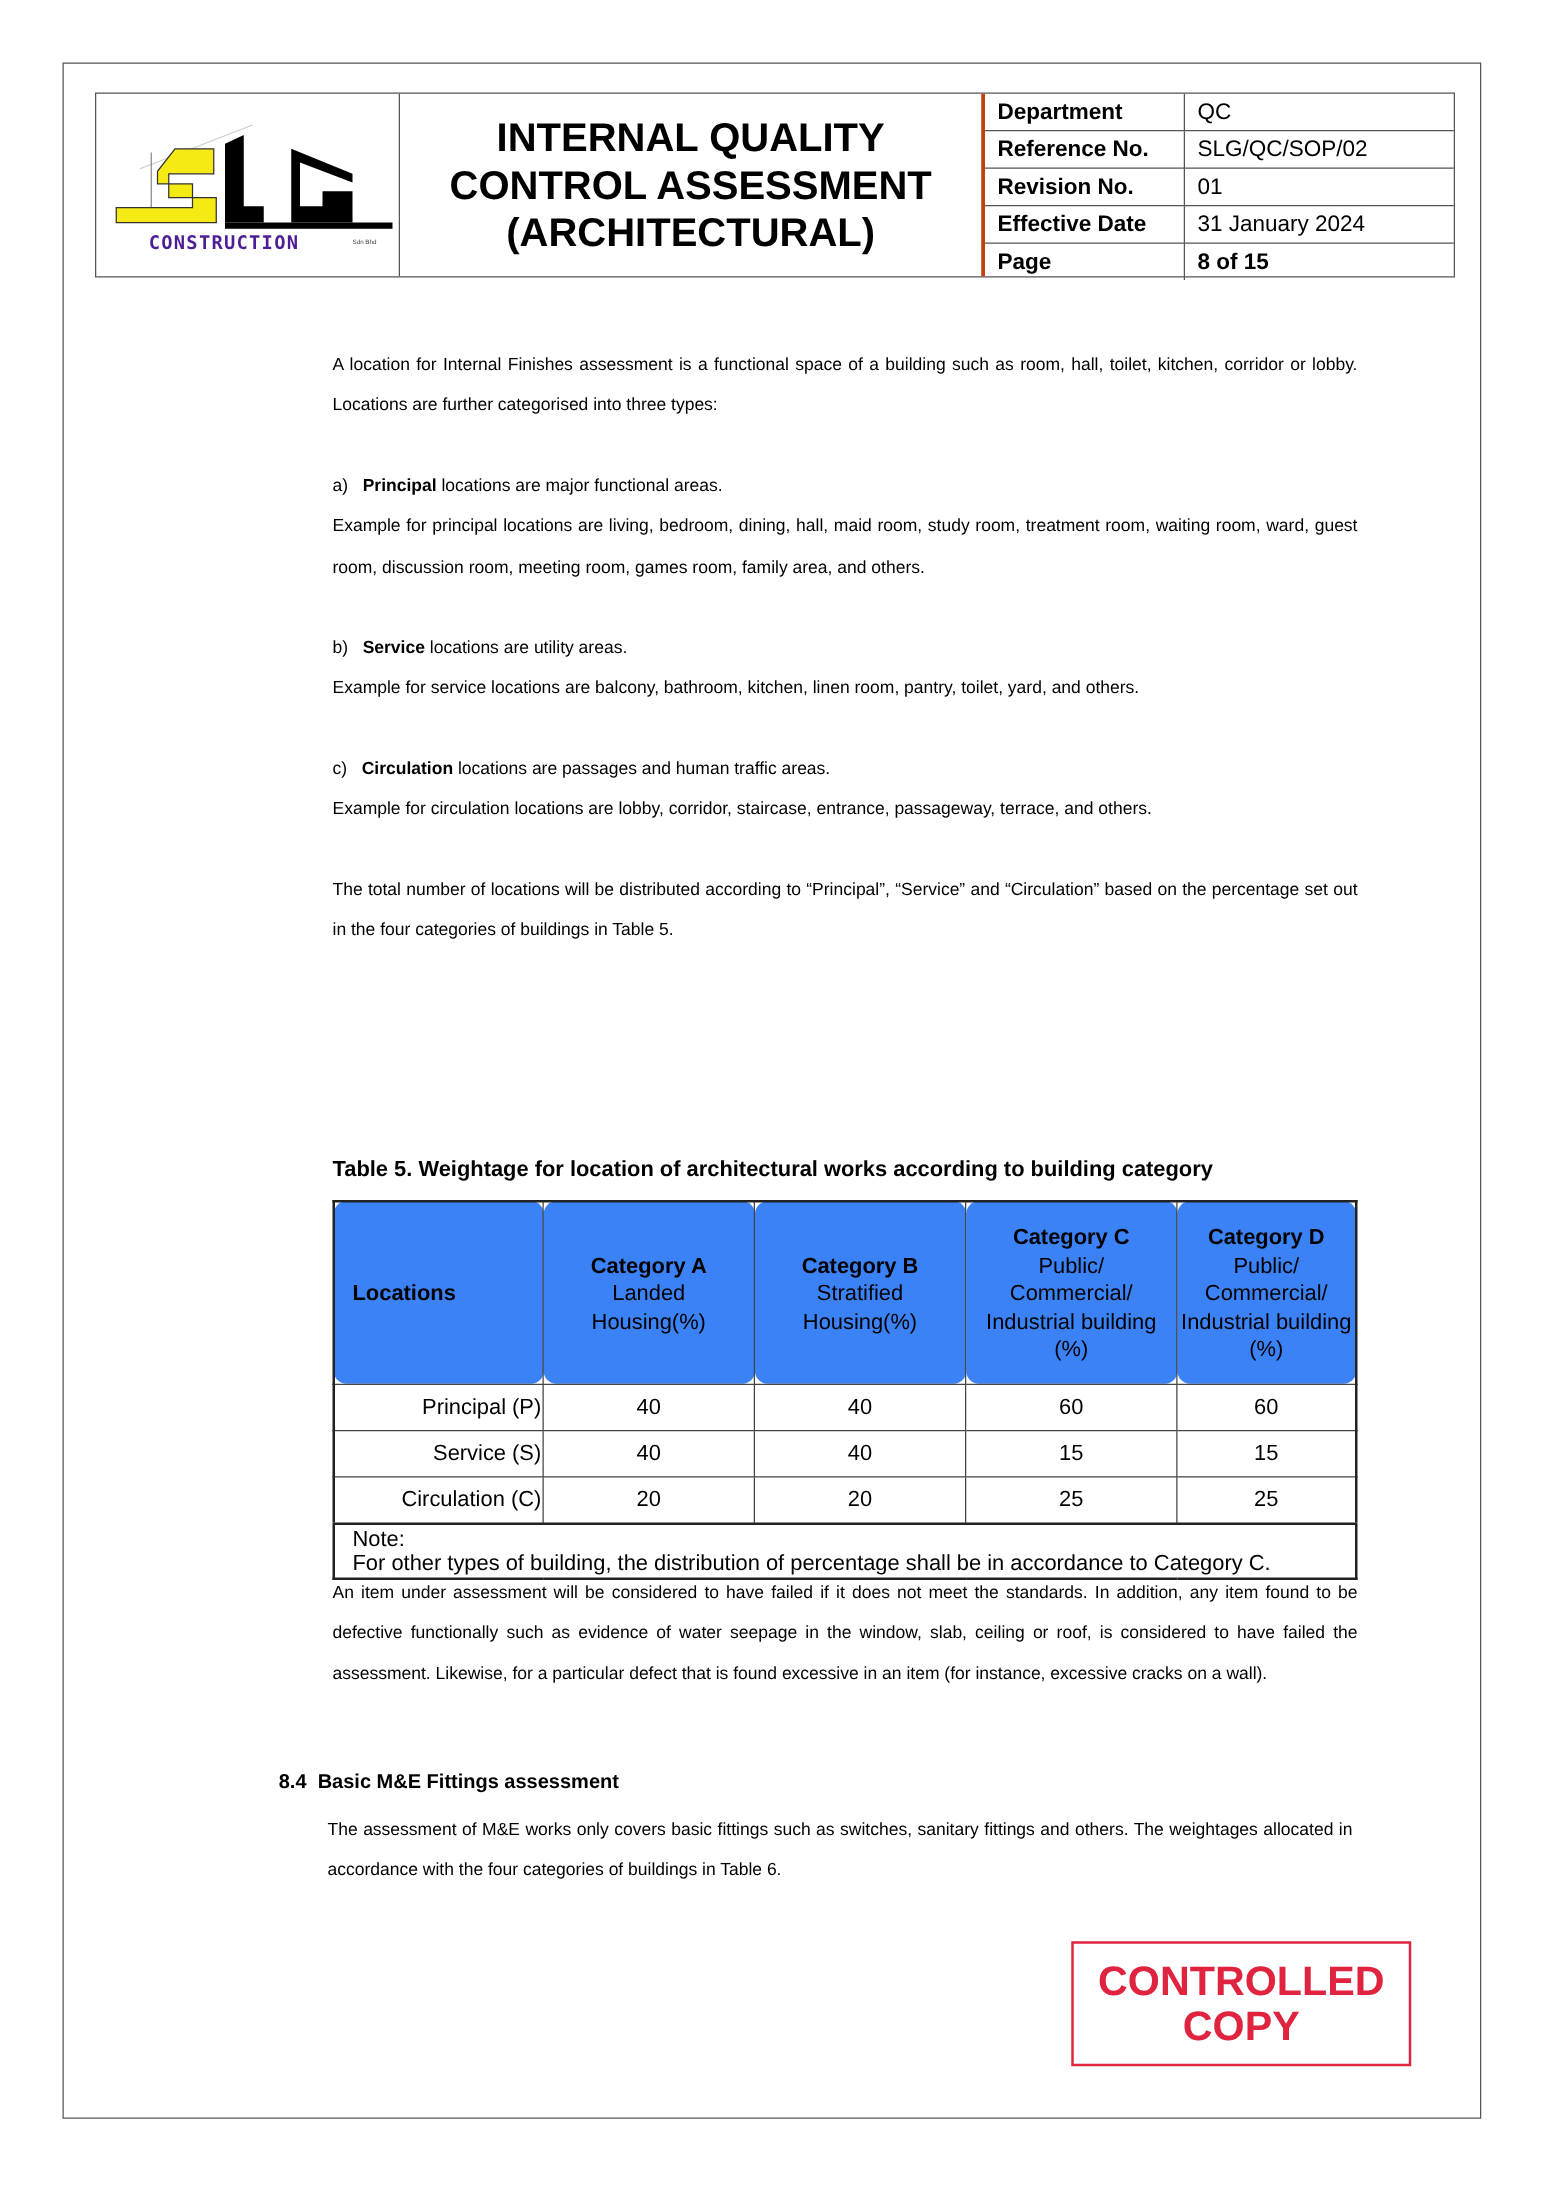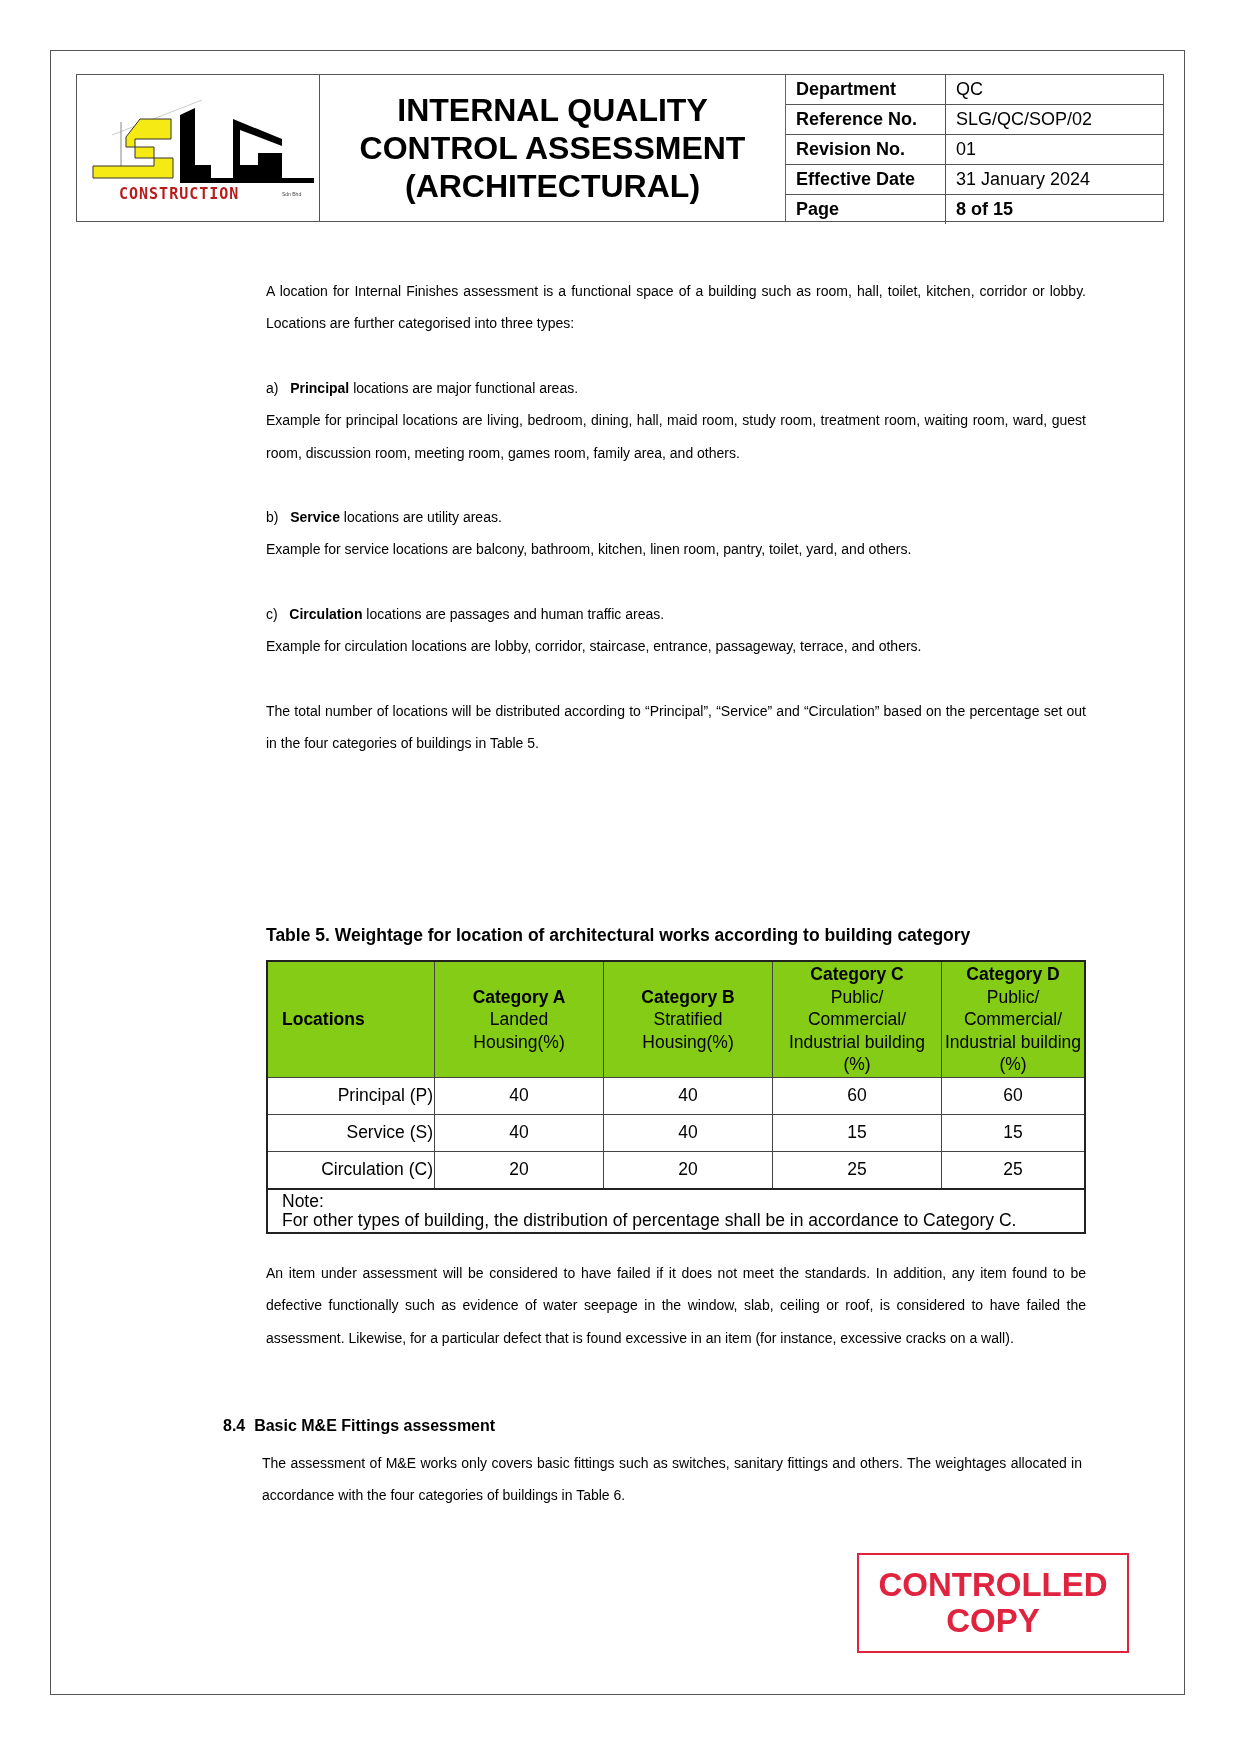--- a/index.html
+++ b/index.html
@@ -1,32 +1,32 @@
 <!DOCTYPE html>
 <html><head>
 <meta charset="utf-8">
 <style>
   html,body{margin:0;padding:0;background:#fff;}
   body{width:1241px;height:1755px;position:relative;font-family:"Liberation Sans",sans-serif;color:#000;overflow:hidden;}
   .page-border{position:absolute;left:50px;top:50px;width:1135px;height:1645px;border:1px solid #555;box-sizing:border-box;}
   .header{position:absolute;left:76px;top:74px;width:1088px;height:148px;border:1px solid #555;display:flex;box-sizing:border-box;}
   .logo-cell{width:242px;border-right:1px solid #555;position:relative;}
-  .title-cell{width:465px;border-right:1px solid #c2410c;display:flex;align-items:center;justify-content:center;text-align:center;}
+  .title-cell{width:465px;border-right:3px solid #c2410c;display:flex;align-items:center;justify-content:center;text-align:center;}
   .title-cell div{font-weight:bold;font-size:32px;line-height:38px;}
   .meta-table{flex:1;border-collapse:collapse;}
   .meta-table td{border-bottom:1px solid #555;font-size:18px;padding:0 10px;height:29px;}
   .meta-table tr:last-child td{border-bottom:none;}
   .meta-table td.k{font-weight:bold;width:139px;border-right:1px solid #555;}
   .meta-table td.bold{font-weight:bold;}
   .body{position:absolute;left:266px;width:820px;font-size:14px;line-height:32.4px;}
   .para{text-align:justify;margin:0;}
   .table-caption{position:absolute;left:266px;top:925px;font-weight:bold;font-size:17.5px;text-align:right;}
   .wt{position:absolute;left:266px;top:960px;width:820px;border-collapse:collapse;border:2px solid #222;font-size:17.5px;}
   .wt th,.wt td{border:1px solid #444;text-align:center;}
-  .wt thead th{background:#84cc16;font-weight:normal;line-height:22.5px;padding:1px 2px;height:112px;}
+  .wt thead th{background:#3b82f6;font-weight:normal;line-height:22.5px;padding:16px 2px;height:112px;border-radius:10px;}
   .wt thead th b{font-weight:bold;}
   .wt th.loc{text-align:left;padding-left:14px;font-weight:bold;}
   .wt td{height:34px;}
   .wt td.first{text-align:right;padding-left:14px;}
   .wt td.note{text-align:left;padding:2px 14px;line-height:19px;height:36px;border-top:2px solid #222;}
   .section{position:absolute;left:223px;top:1417px;font-weight:bold;font-size:16px;}
   .stamp{position:absolute;left:857px;top:1553px;width:272px;height:100px;border:2.5px solid #e0233f;box-sizing:border-box;color:#e0233f;font-weight:bold;text-align:center;font-size:33px;line-height:36px;padding-top:12px;}
 </style>
 </head>
 <body>
@@ -36,21 +36,21 @@
 <div class="header">
   <div class="logo-cell">
     <svg width="240" height="146" viewBox="0 0 240 146">
       <line x1="35" y1="60" x2="125" y2="25" stroke="#ccc" stroke-width="1"></line>
       <line x1="44" y1="47" x2="44" y2="103" stroke="#888" stroke-width="1"></line>
       <path d="M16 103 L96 103 L96 83 L58 83 L58 64 L94 64 L94 44 L63 44 L49 62 L49 72 L77 72 L77 91 L16 91 Z" fill="#f5ea14" stroke="#333" stroke-width="1"></path>
       <path d="M103 40 L118 33 L118 90 L134 90 L134 103 L103 103 Z" fill="#000"></path>
       <path d="M156 44 L205 64 L205 71 L163 55 L163 90 L181 90 L181 78 L205 78 L205 103 L156 103 Z" fill="#000"></path>
       <rect x="103" y="103" width="134" height="5" fill="#000"></rect>
     </svg>
-    <div style="position:absolute;left:42px;top:110px;font-weight:bold;font-size:15px;letter-spacing:1px;color:#b91c1c;font-family:'DejaVu Sans Mono',monospace;">CONSTRUCTION</div>
+    <div style="position:absolute;left:42px;top:110px;font-weight:bold;font-size:15px;letter-spacing:1px;color:#4c1d95;font-family:'DejaVu Sans Mono',monospace;">CONSTRUCTION</div>
     <div style="position:absolute;left:205px;top:116px;font-size:5px;color:#444;">Sdn Bhd</div>
   </div>
   <div class="title-cell">
     <div>
       <div>INTERNAL QUALITY</div>
       <div>CONTROL ASSESSMENT</div>
       <div>(ARCHITECTURAL)</div>
     </div>
   </div>
   <table class="meta-table">

